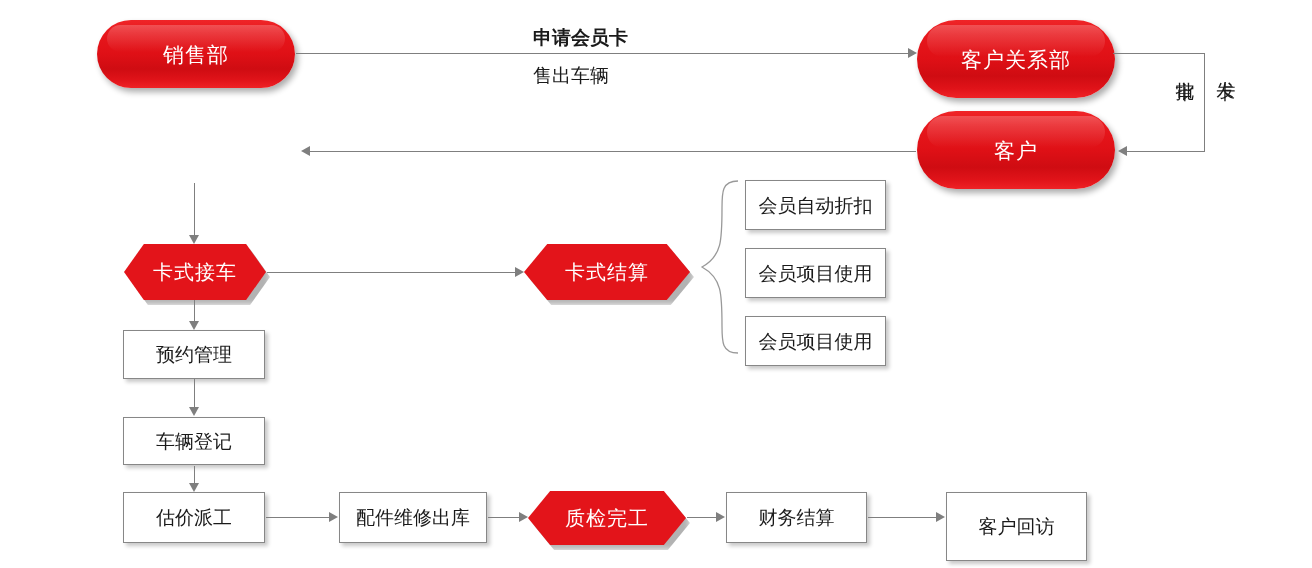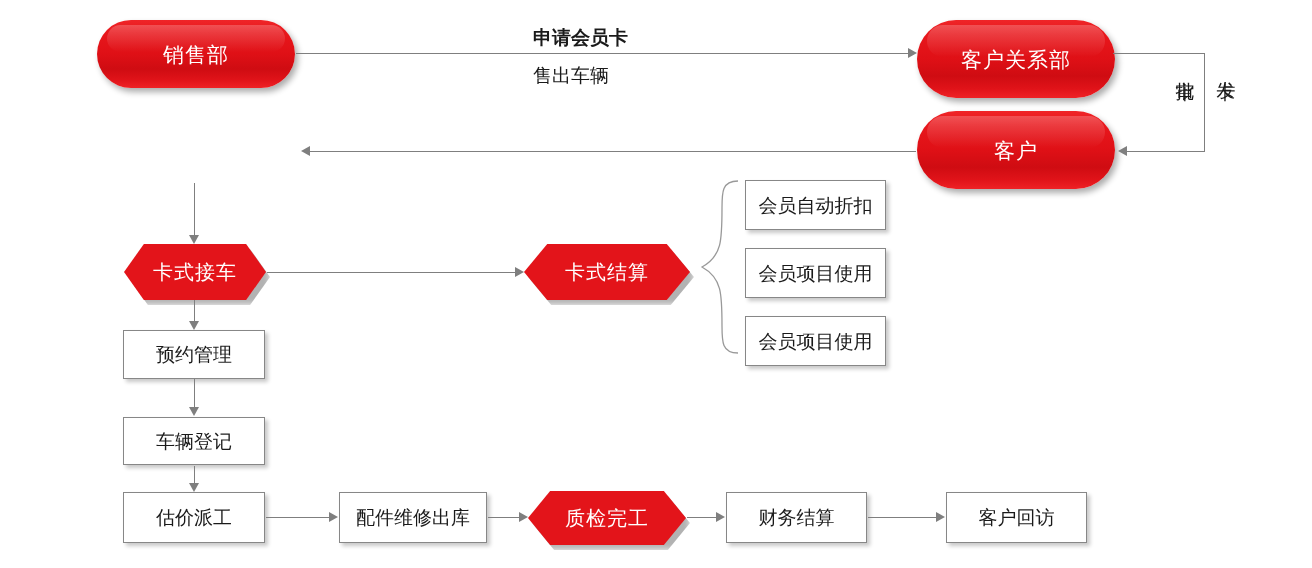--- a/index.html
+++ b/index.html
@@ -187,17 +187,17 @@
   <div class="ln hln" style="left:687px;top:517px;width:30px;"></div>
   <div class="arrow arrow-r" style="left:716px;top:512px;"></div>
 
   <div class="node box" style="left:726px;top:492px;width:141px;height:51px;">
     <span class="lbl">财务结算</span>
   </div>
 
   <div class="ln hln" style="left:868px;top:517px;width:69px;"></div>
   <div class="arrow arrow-r" style="left:936px;top:512px;"></div>
 
-  <div class="node box" style="left:946px;top:492px;width:141px;height:51px;">
+  <div class="node box" style="left:946px;top:492px;width:141px;height:69px;">
     <span class="lbl">客户回访</span>
   </div>
 
 </div>
 
 </body></html>

